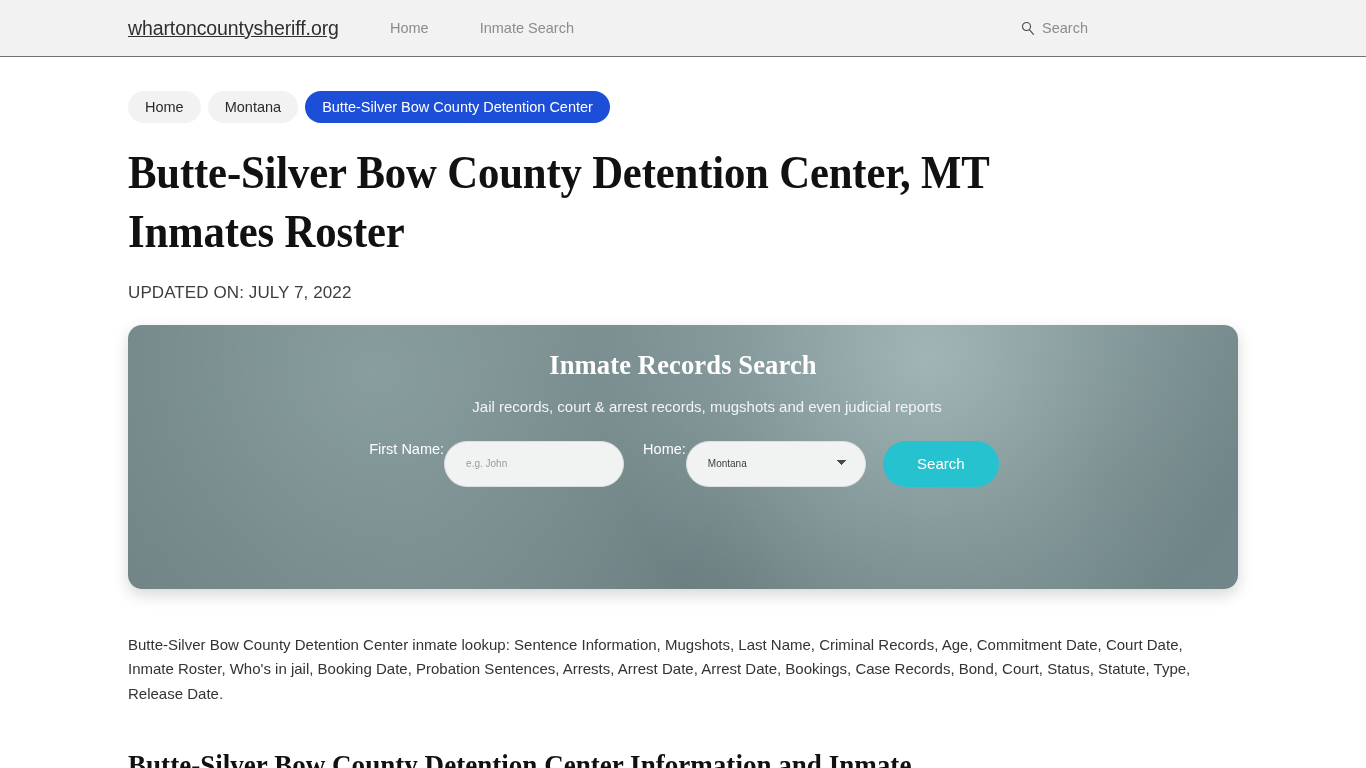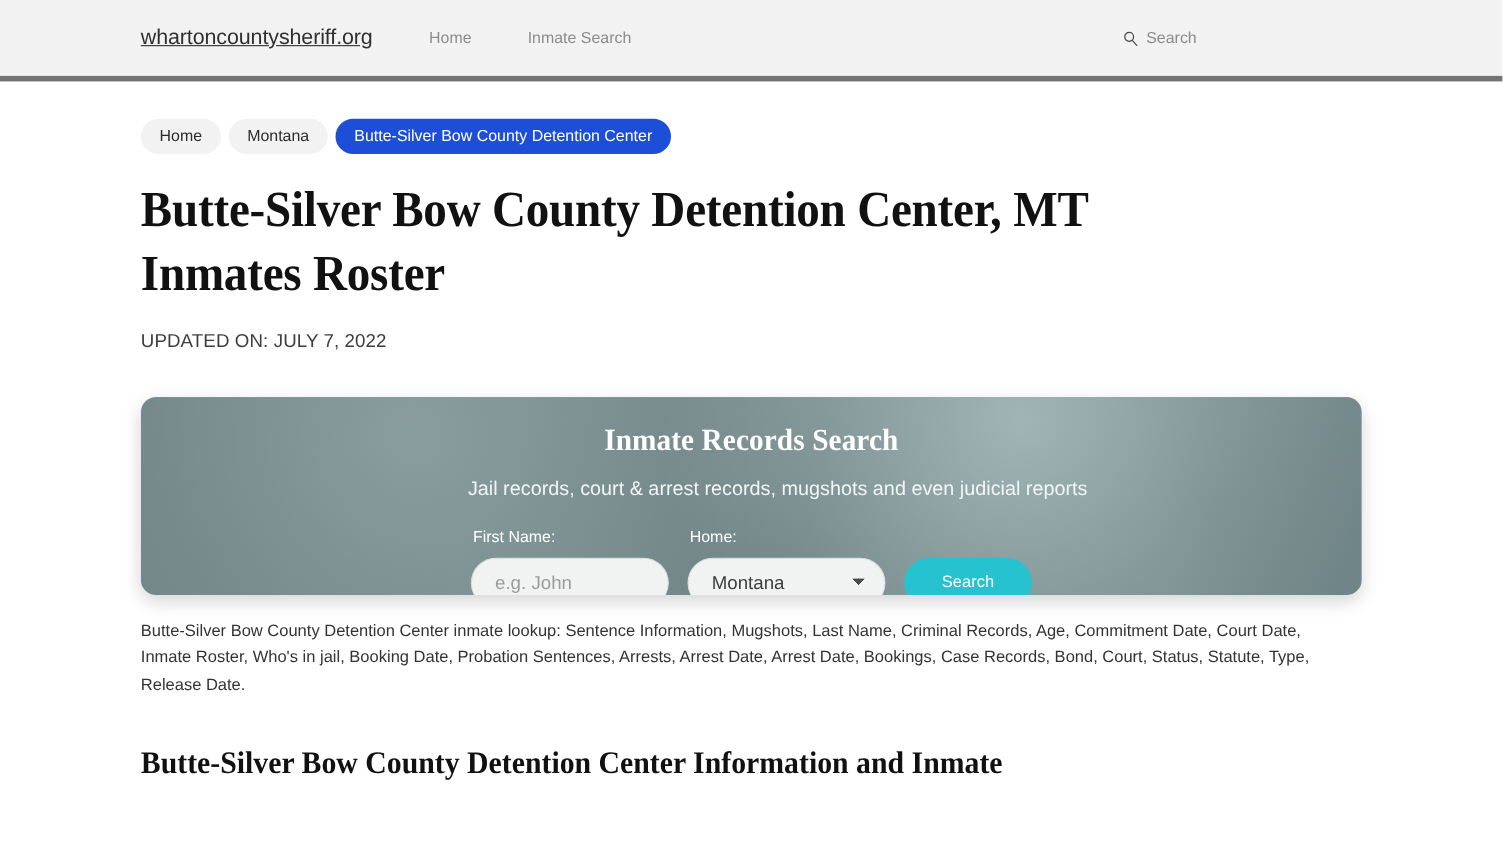--- a/index.html
+++ b/index.html
@@ -10,23 +10,23 @@
   body {
     width: 1366px;
     height: 768px;
     background: #ffffff;
     font-family: "Liberation Sans", sans-serif;
     overflow: hidden;
   }
 
   
   .site-header {
-    height: 74px;
+    height: 57px;
     background: #f2f2f2;
-    border-bottom: 5px solid #737373;
+    border-bottom: 1px solid #737373;
     display: flex;
     align-items: center;
     position: relative;
   }
   .logo {
     position: absolute;
     left: 128px;
     font-size: 19.5px;
     color: #2f2f2f;
     letter-spacing: -0.1px;
@@ -112,22 +112,22 @@
   .updated {
     margin-top: 22px;
     font-size: 17px;
     color: #3d3d3d;
     letter-spacing: 0.1px;
   }
 
   
   .search-card {
     position: relative;
-    margin-top: 41px;
-    height: 180px;
+    margin-top: 22px;
+    height: 264px;
     border-radius: 14px;
     overflow: hidden;
     box-shadow: 0 6px 16px rgba(0,0,0,0.16);
     background:
       radial-gradient(circle at 22% 18%, rgba(150,172,172,0.65) 0%, rgba(150,172,172,0) 42%),
       radial-gradient(circle at 72% 12%, rgba(176,196,196,0.75) 0%, rgba(176,196,196,0) 40%),
       radial-gradient(circle at 88% 55%, rgba(92,110,112,0.55) 0%, rgba(92,110,112,0) 45%),
       radial-gradient(circle at 55% 95%, rgba(88,104,106,0.55) 0%, rgba(88,104,106,0) 50%),
       radial-gradient(circle at 8% 80%, rgba(104,122,124,0.6) 0%, rgba(104,122,124,0) 48%),
       linear-gradient(135deg, #6f8486 0%, #76898b 35%, #80979a 65%, #7c9395 100%);
@@ -142,51 +142,51 @@
     font-family: "Liberation Serif", serif;
     font-weight: 700;
     font-size: 28px;
     color: #ffffff;
     margin: 0;
     letter-spacing: 0.1px;
     transform: scaleX(0.95);
   }
   .card-sub {
     margin-top: 17px;
-    font-size: 18px;
+    font-size: 15px;
     color: #f2f5f5;
     padding-left: 48px;
   }
   .form-row {
     margin-top: 26px;
     display: flex;
     justify-content: center;
     align-items: flex-end;
     gap: 17px;
   }
   .field {
     display: flex;
-    flex-direction: column;
+    flex-direction: row;
     align-items: flex-start;
   }
   .field label {
     font-size: 14.5px;
     color: #ffffff;
     margin-bottom: 10px;
     margin-left: 2px;
   }
   .field input,
   .field select {
     width: 180px;
     height: 46px;
     border-radius: 24px;
     border: 1px solid #dcdfe0;
     background: #f1f2f2;
     padding: 0 21px;
-    font-size: 17px;
+    font-size: 10px;
     color: #3d3d3d;
     font-family: "Liberation Sans", sans-serif;
     outline: none;
   }
   .field input::placeholder { color: #9b9b9b; }
   .field select {
     width: 180px;
     appearance: none;
     -webkit-appearance: none;
     background-image:
@@ -206,21 +206,21 @@
     background: #26c2cf;
     color: #ffffff;
     font-size: 15px;
     font-family: "Liberation Sans", sans-serif;
     cursor: pointer;
     padding: 0 22px;
   }
 
   
   .body-copy {
-    margin-top: 21px;
+    margin-top: 44px;
     font-size: 15px;
     line-height: 1.62;
     color: #333333;
     max-width: 1078px;
   }
   h2.section-title {
     font-family: "Liberation Serif", serif;
     font-weight: 700;
     font-size: 28.5px;
     color: #111111;

